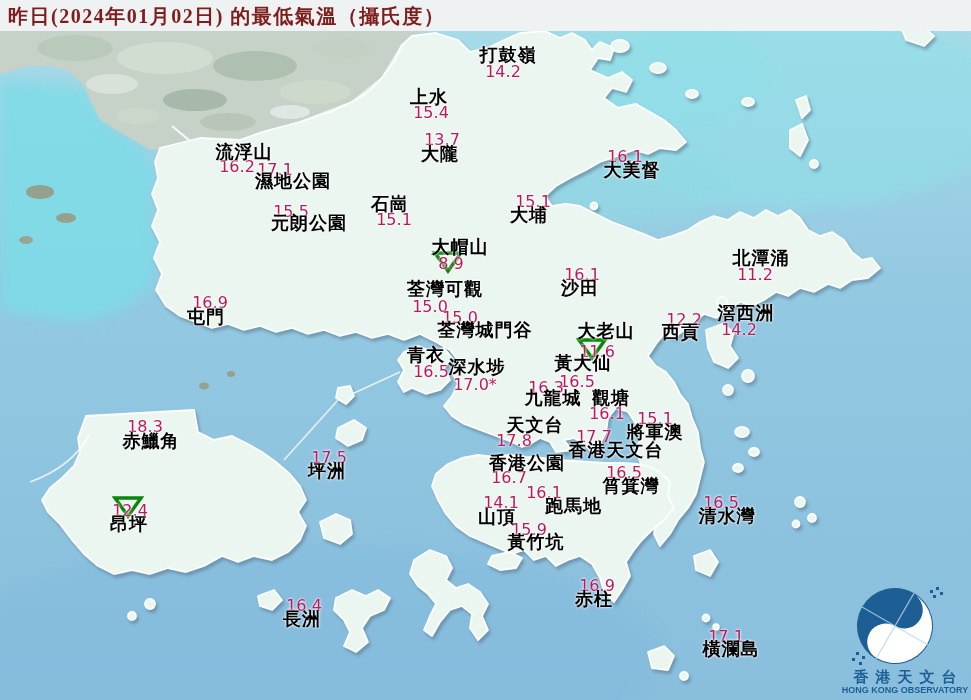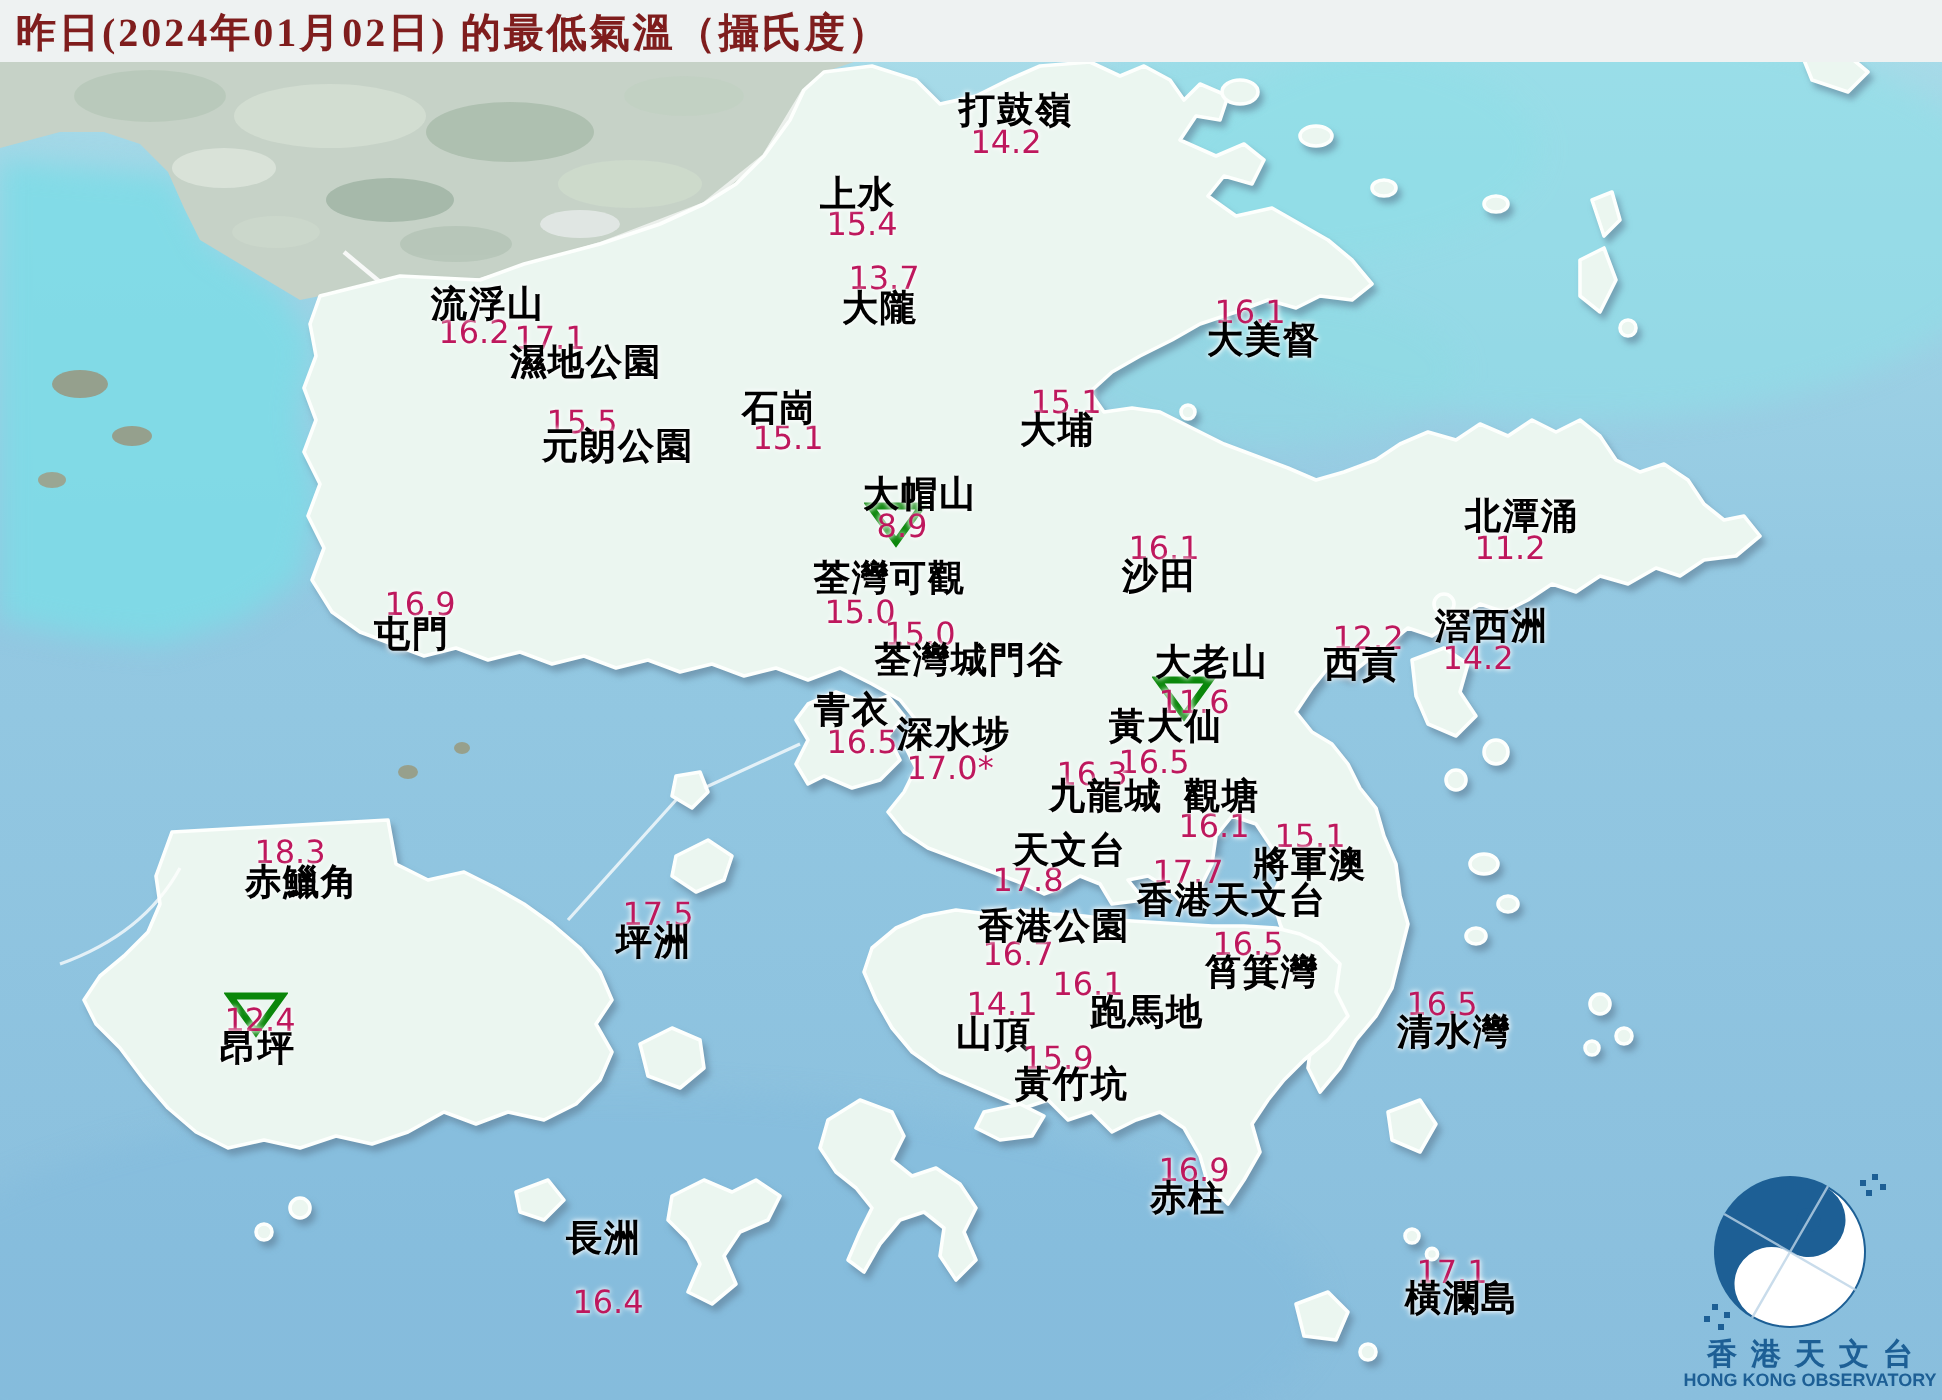--- a/index.html
+++ b/index.html
@@ -358,21 +358,21 @@
       <span class="val" style="left: 529px; top: 529px;">15.9</span>
       <span class="nm" style="left: 536px; top: 542px;">黃竹坑</span>
     </div>
       <div class="station">
 
       <span class="val" style="left: 597px; top: 585px;">16.9</span>
       <span class="nm" style="left: 594px; top: 599px; text-align: right;">赤柱</span>
     </div>
       <div class="station">
 
-      <span class="val" style="left: 304px; top: 605px; margin-top: 46px;">16.4</span>
+      <span class="val" style="left: 304px; top: 605px;">16.4</span>
       <span class="nm" style="left: 302px; top: 619px;">長洲</span>
     </div>
       <div class="station">
 
       <span class="val" style="left: 726px; top: 636px;">17.1</span>
       <span class="nm" style="left: 731px; top: 649px;">橫瀾島</span>
     </div>
     </div>
 
   <div class="logo">

